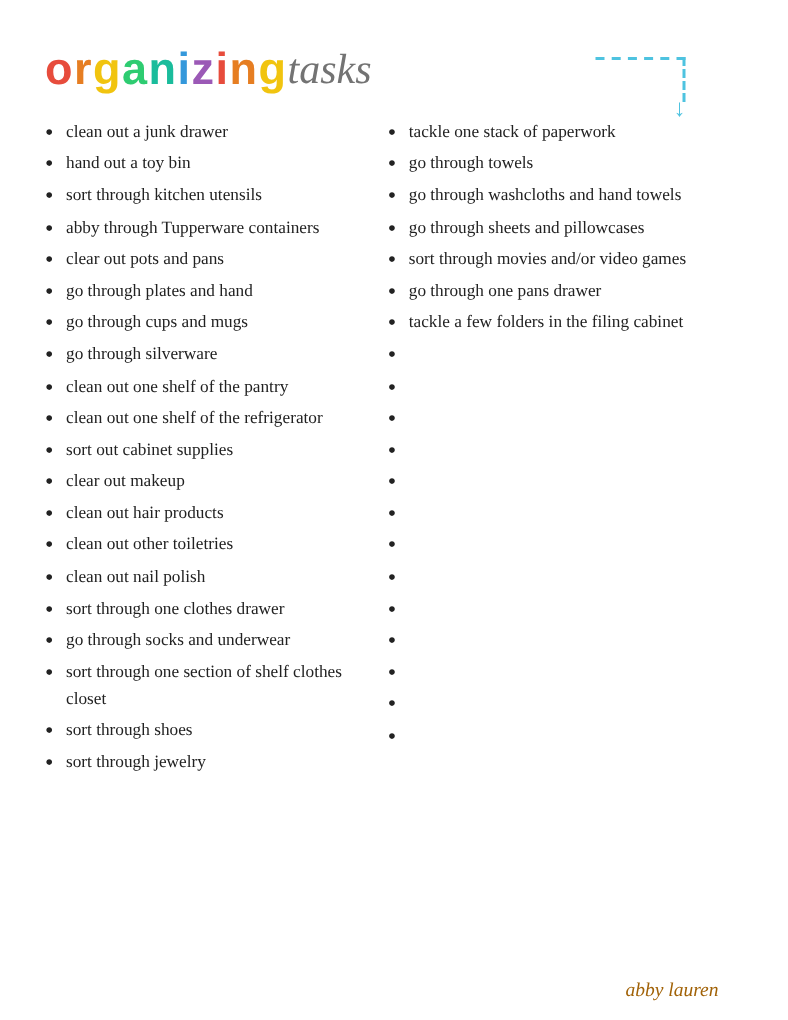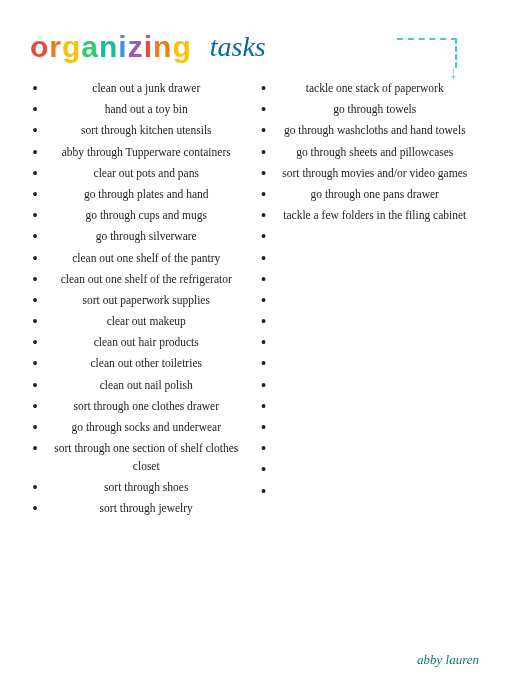--- a/index.html
+++ b/index.html
@@ -10,40 +10,39 @@
       font-family: Georgia, 'Times New Roman', serif;
       overflow: hidden;
       position: relative;
     }
     .page {
       width: 507px;
       height: 680px;
       background: #fff;
       padding: 30px 30px 20px 30px;
       position: relative;
-      text-align: center;
     }
     .header {
       display: flex;
       align-items: center;
       margin-bottom: 16px;
       position: relative;
     }
     .title-organizing {
       font-family: Arial, sans-serif;
       font-size: 30px;
       font-weight: 900;
       letter-spacing: 1px;
     }
     .title-tasks {
       font-family: Georgia, serif;
       font-size: 28px;
       font-style: italic;
-      color: #0369a1;
-      margin-left: 18px;
+      color: #737373;
+      margin-left: 0;
     }
     .dashed-corner {
       position: absolute;
       top: 8px;
       right: 20px;
       width: 60px;
       height: 30px;
       border-top: 2.5px dashed #4ec3e0;
       border-right: 2.5px dashed #4ec3e0;
     }
@@ -96,21 +95,21 @@
     .letter-z { color: #9b59b6; }
     .letter-i2 { color: #e74c3c; }
     .letter-n2 { color: #e67e22; }
     .letter-g2 { color: #f1c40f; }
     .signature {
       position: absolute;
       bottom: 12px;
       right: 28px;
       font-family: 'Brush Script MT', cursive;
       font-size: 13px;
-      color: #0f766e;
+      color: #a16207;
       font-style: italic;
     }
   </style>
 </head>
 <body>
 
 <div class="page">
   <div class="header">
     <span class="title-organizing">
       <span class="letter-o">o</span><span class="letter-r">r</span><span class="letter-g">g</span><span class="letter-a">a</span><span class="letter-n">n</span><span class="letter-i">i</span><span class="letter-z">z</span><span class="letter-i2">i</span><span class="letter-n2">n</span><span class="letter-g2">g</span>
@@ -158,21 +157,21 @@
           <li>
             <span class="bullet">•</span>
             <span class="item-text">clean out one shelf of the pantry</span>
           </li>
           <li>
             <span class="bullet">•</span>
             <span class="item-text">clean out one shelf of the refrigerator</span>
           </li>
           <li>
             <span class="bullet">•</span>
-            <span class="item-text">sort out paperwork supplies</span>
+            <span class="item-text">sort out cabinet supplies</span>
           </li>
           <li>
             <span class="bullet">•</span>
             <span class="item-text">clear out makeup</span>
           </li>
           <li>
             <span class="bullet">•</span>
             <span class="item-text">clean out hair products</span>
           </li>
           <li>

